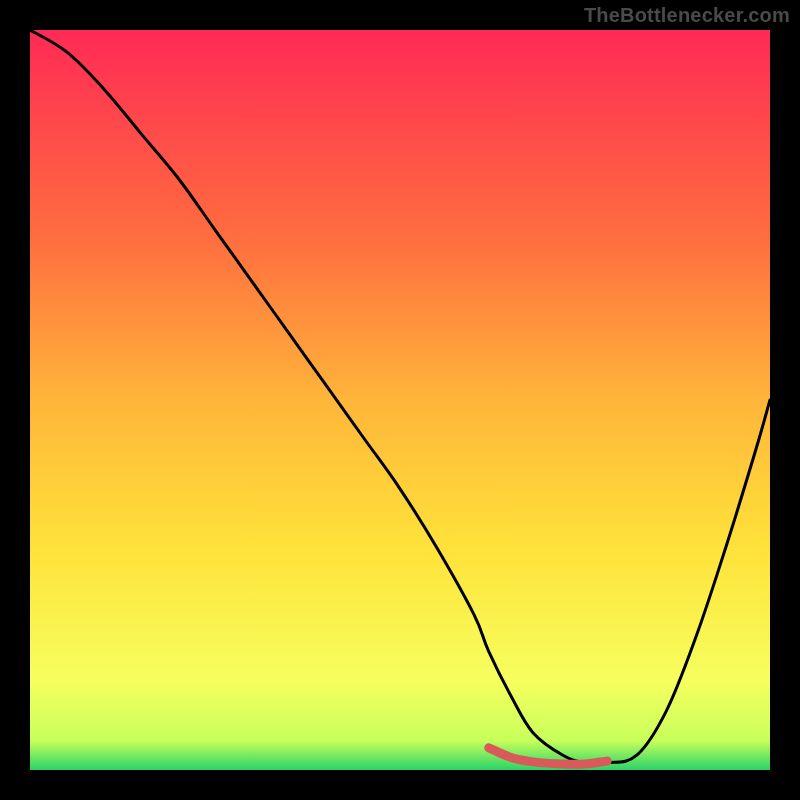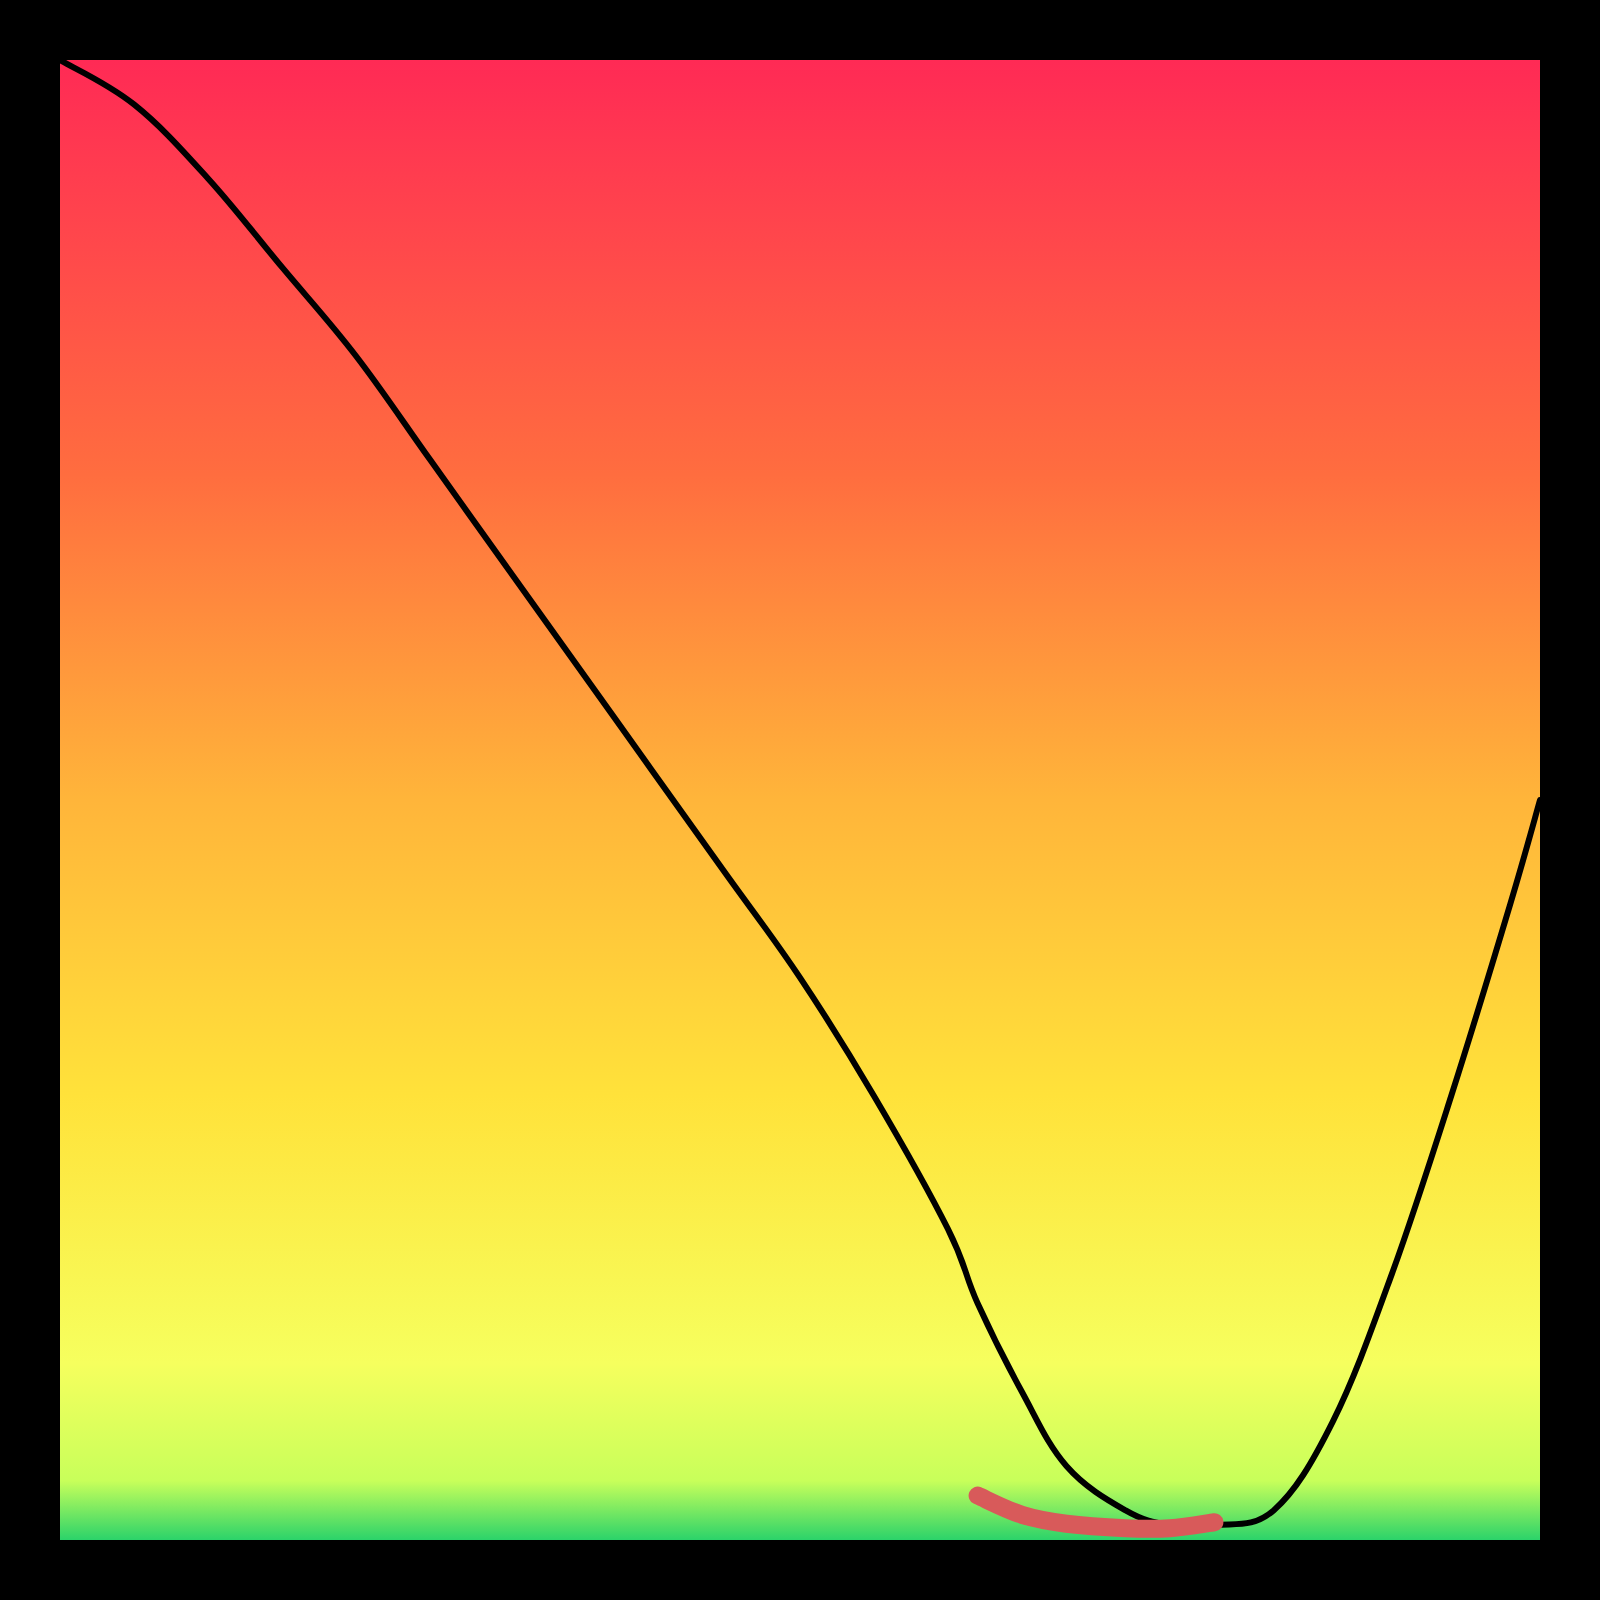--- a/index.html
+++ b/index.html
@@ -45,20 +45,21 @@
     position: absolute;
     left: 0;
     top: 0;
   }
 </style>
 </head>
 <body>
 
 <div class="frame">
 
+  <div class="watermark">TheBottlenecker.com</div>
 
   <div class="plot-area">
 
     <svg class="gradient-svg" width="740" height="740" viewBox="0 0 740 740">
       <defs>
         <linearGradient id="bg-grad" x1="0" y1="0" x2="0" y2="1">
           <stop id="g0" offset="0%" stop-color="#ff2a55"></stop>
           <stop id="g1" offset="28%" stop-color="#ff6d3f"></stop>
           <stop id="g2" offset="50%" stop-color="#ffb53a"></stop>
           <stop id="g3" offset="70%" stop-color="#ffe23a"></stop>

